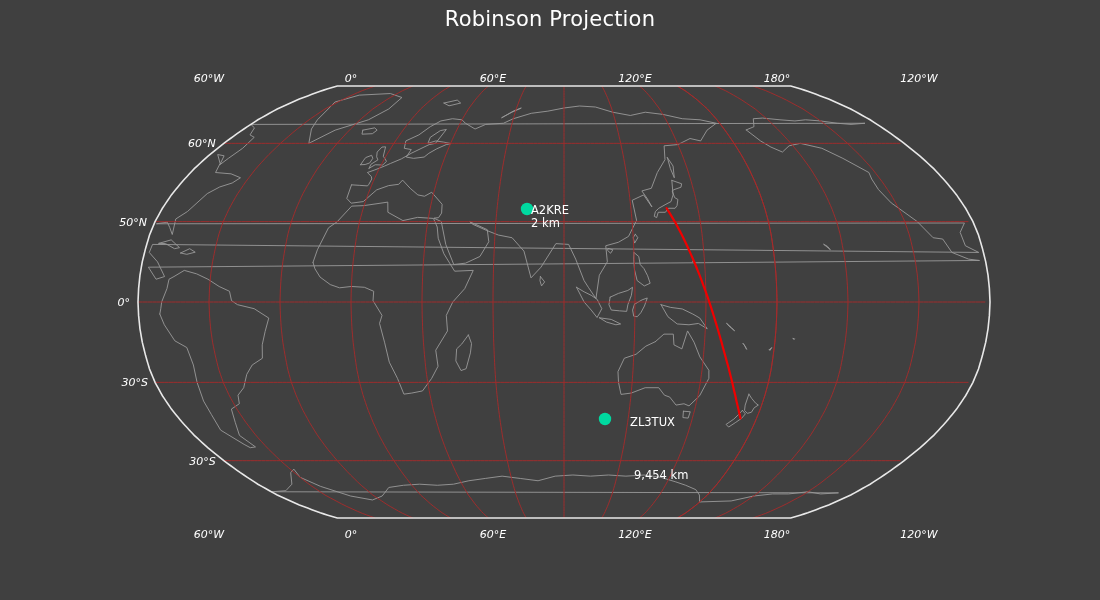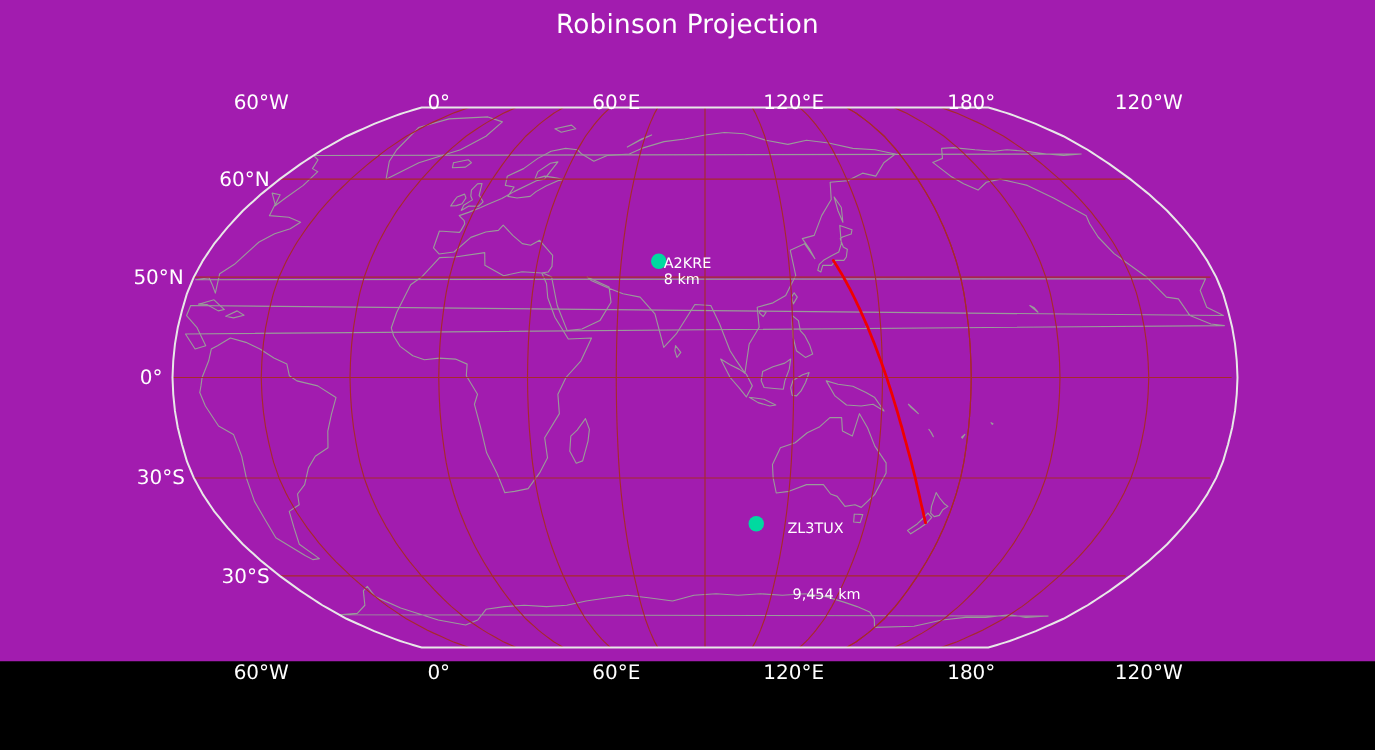--- a/index.html
+++ b/index.html
@@ -1,27 +1,27 @@
 <!DOCTYPE html>
 <html><head>
 <meta charset="utf-8">
 <style>
   html,body{margin:0;padding:0;background:#000;}
   body{width:1100px;height:600px;overflow:hidden;
        font-family:"DejaVu Sans","Liberation Sans",sans-serif;color:#fff;}
-  #root{position:relative;width:1100px;height:529px;background:#a21caf;}
+  #root{position:relative;width:1100px;height:600px;background:#404040;}
 
   .title{position:absolute;left:0;top:7px;width:1100px;text-align:center;
          font-size:21px;color:#ffffff;letter-spacing:.2px;}
   .subtitle{position:absolute;left:0;top:41px;width:1100px;text-align:center;
             font-size:15px;color:#ffffff;}
 
   svg#map{position:absolute;left:0;top:0;width:1100px;height:600px;display:block;}
 
-  .lonlab,.latlab{position:absolute;font-size:16px;color:#ffffff;white-space:nowrap;}
+  .lonlab,.latlab{position:absolute;font-size:11px;color:#ffffff;white-space:nowrap;font-style:italic;}
   .lonlab{transform:translateX(-50%);}
   .latlab{transform:translateY(-50%);text-align:center;}
 
   .stlabel{position:absolute;font-size:11.5px;color:#ffffff;white-space:nowrap;line-height:12.5px;}
 </style>
 </head>
 <body>
 
 <div id="root">
 
@@ -115,21 +115,21 @@
   <div id="latlabs">
       <div class="latlab" style="top: 143.326px; left: 215.798px; transform: translate(-100%, -50%);">60°N</div>
       <div class="latlab" style="top: 221.648px; left: 147.042px; transform: translate(-100%, -50%);">50°N</div>
       <div class="latlab" style="top: 302px; left: 130.002px; transform: translate(-100%, -50%);">0°</div>
       <div class="latlab" style="top: 382.352px; left: 148px; transform: translate(-100%, -50%);">30°S</div>
       <div class="latlab" style="top: 460.674px; left: 215.798px; transform: translate(-100%, -50%);">30°S</div>
     </div>
   <div id="stlabels">
       <div class="stlabel" style="left: 531px; top: 204px;">
         <div>A2KRE</div>
-        <div>8 km</div>
+        <div>2 km</div>
       </div>
       <div class="stlabel" style="left: 630px; top: 416px;">
         <div>ZL3TUX</div>
         <div style="margin-left: 4px; margin-top: 40px;">9,454 km</div>
       </div>
     </div>
 
 </div>
 
 </body></html>

